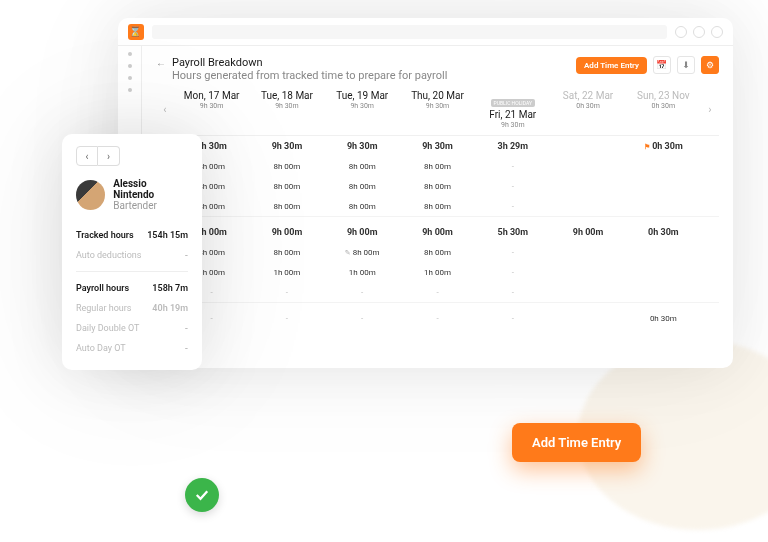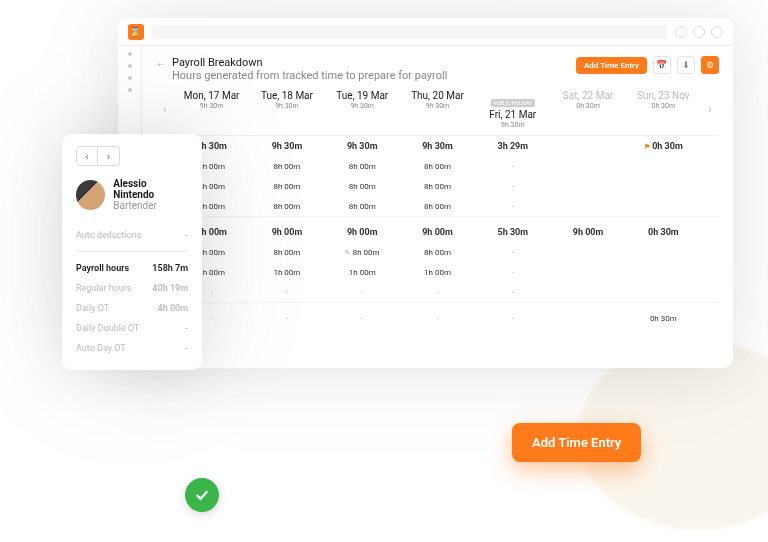--- a/index.html
+++ b/index.html
@@ -242,36 +242,36 @@
     <div class="cn">›</div>
   </div>
   <div class="emp">
     <div class="ava"></div>
     <div>
       <div class="ename">Alessio Nintendo</div>
       <div class="erole">Bartender</div>
     </div>
   </div>
   <div id="stats-slot">
+      <div class="stat maj">
+        <span class="sl">Tracked hours</span>
+        <span class="sv">154h 15m</span>
+      </div>
       <div class="stat soft">
         <span class="sl">Auto deductions</span>
         <span class="sv">-</span>
       </div>
       <div class="hr"></div>
       <div class="stat maj">
         <span class="sl">Payroll hours</span>
         <span class="sv">158h 7m</span>
       </div>
       <div class="stat soft">
         <span class="sl">Regular hours</span>
         <span class="sv">40h 19m</span>
-      </div>
-      <div class="stat soft">
-        <span class="sl">Daily OT</span>
-        <span class="sv">4h 00m</span>
       </div>
       <div class="stat soft">
         <span class="sl">Daily Double OT</span>
         <span class="sv">-</span>
       </div>
       <div class="stat soft">
         <span class="sl">Auto Day OT</span>
         <span class="sv">-</span>
       </div>
     </div>

